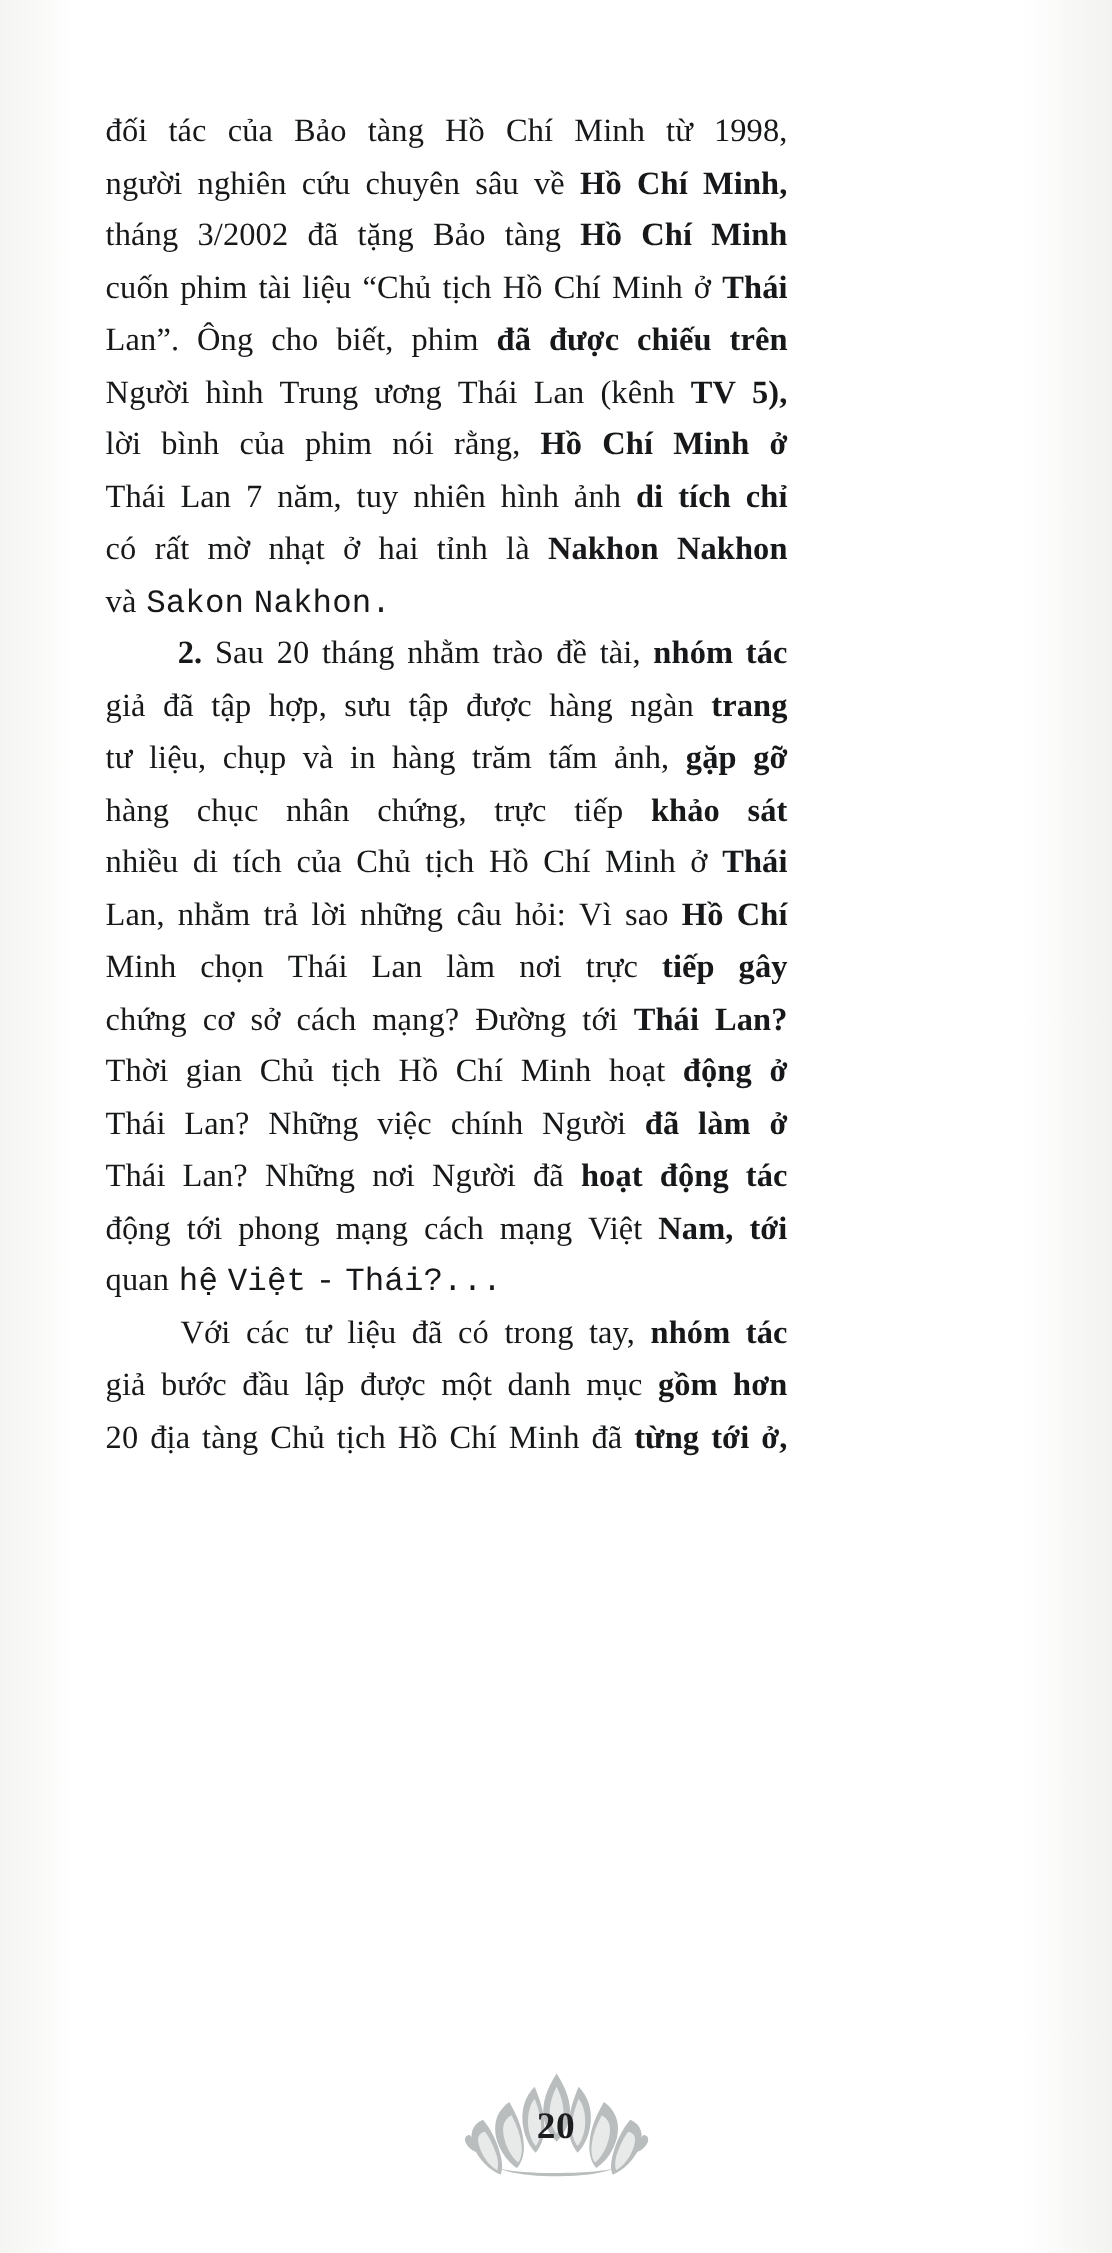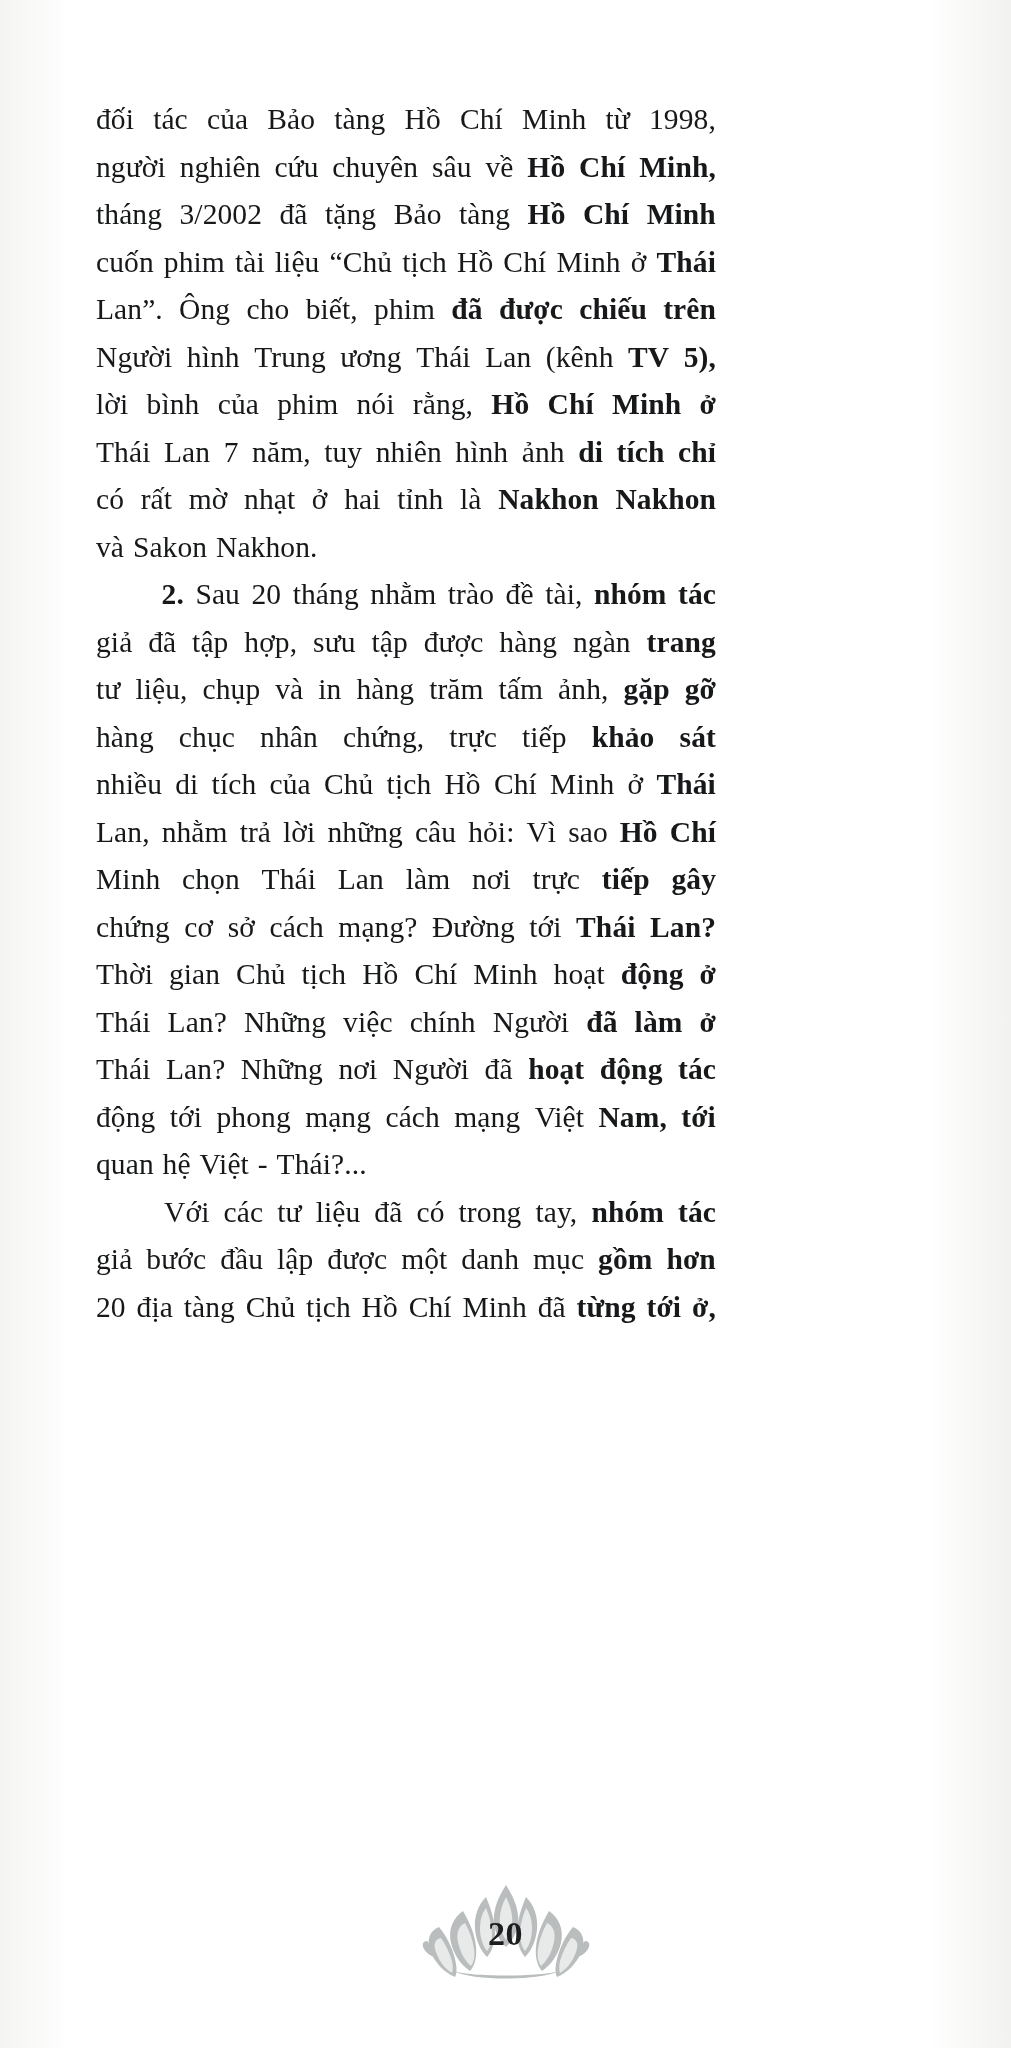--- a/index.html
+++ b/index.html
@@ -51,20 +51,21 @@
     align-items: baseline;
   }
   .line.nojust {
     justify-content: flex-start;
   }
   .line .w {
     display: inline-block;
   }
   .line.nojust .w + .w {
     margin-left: 0.30em;
+    font-family: Liberation Mono, monospace;
   }
 
   
   .w.b {
     font-weight: 700;
   }
   .w.sb {
     font-weight: 600;
   }
 

